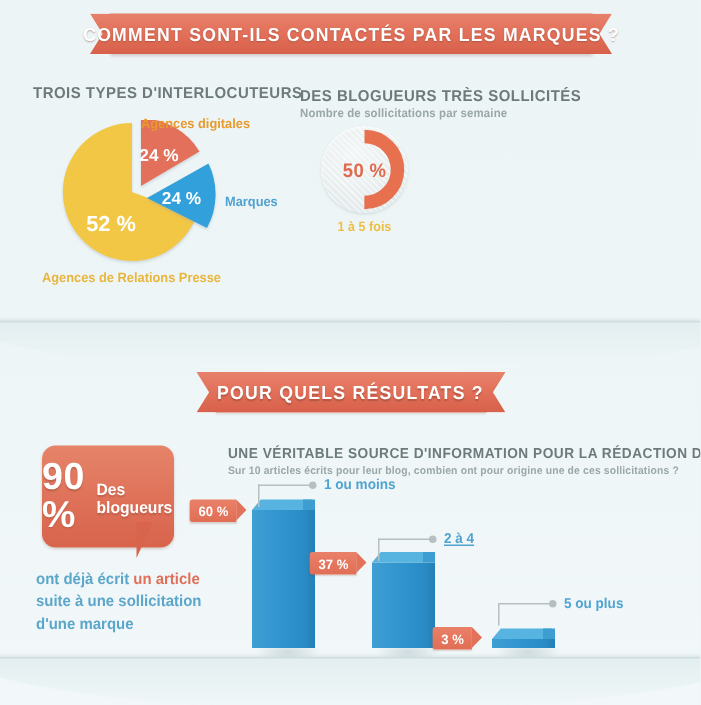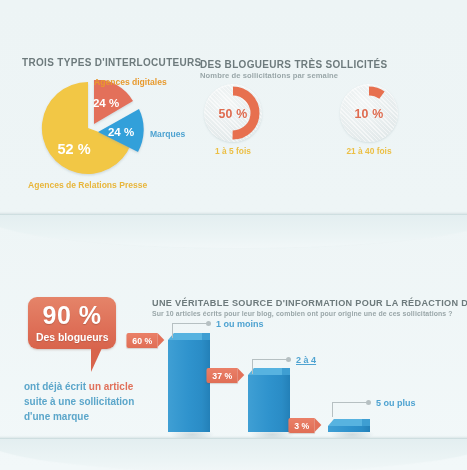--- a/index.html
+++ b/index.html
@@ -93,25 +93,25 @@
     transform:scaleX(.95);
   }
   .gauge .cap{
     position:absolute;left:-8px;top:62px;width:74px;text-align:center;
     font-size:9px;font-weight:bold;color:#ecbf44;white-space:nowrap;
     transform:scaleX(.93);
   }
 
   
   #bubble{
-    position:absolute;left:28px;top:297px;width:88px;height:52px;
+    position:absolute;left:28px;top:297px;width:88px;height:68px;
     background:linear-gradient(180deg,#e58469 0%,#de6f57 60%,#d8644c 100%);
     border-radius:9px;
     box-shadow:0 1px 2px rgba(120,70,55,.25);
-    display:flex;flex-direction:column;align-items:center;justify-content:center;
+    display:flex;flex-direction:row;align-items:center;justify-content:center;
   }
   #bubble .big{color:#fff;font-size:25px;font-weight:bold;line-height:1;
                letter-spacing:.5px;text-shadow:0 1px 1px rgba(120,60,45,.35);}
   #bubble .small{color:#fff;font-size:11px;font-weight:bold;margin-top:3px;
                  transform:scaleX(.95);text-shadow:0 1px 1px rgba(120,60,45,.3);}
   #bubble-tail{
     position:absolute;left:91px;top:348px;width:0;height:0;
     border-left:11px solid #d8644c;
     border-bottom:24px solid transparent;
   }
@@ -157,20 +157,25 @@
                 background:#b6c0c2;}
   .callout .ctxt{position:absolute;font-size:9.5px;font-weight:bold;
                  color:#4fa3d1;white-space:nowrap;transform:scaleX(.95);
                  transform-origin:left center;}
 </style>
 </head>
 <body>
 
 <div id="page">
 
+  <div class="ribbon" id="ribbon1">
+    <div class="body">
+      <span class="txt">COMMENT SONT-ILS CONTACTÉS PAR LES MARQUES ?</span>
+    </div>
+  </div>
 
   <div class="blk-title" style="left:22px;top:56px;">TROIS TYPES D'INTERLOCUTEURS</div>
 
   <div id="pie-wrap">
     <svg id="pie-svg" width="150" height="100" viewBox="0 0 150 100">
       <defs>
         <filter id="pieSh" x="-30%" y="-30%" width="170%" height="170%">
           <feDropShadow dx="0" dy="1.2" stdDeviation="1.1" flood-color="#8aa3a8" flood-opacity="0.35"></feDropShadow>
         </filter>
       </defs>
@@ -188,43 +193,40 @@
     <div class="pie-lbl" id="lbl-digitales">Agences digitales</div>
     <div class="pie-lbl" id="lbl-marques">Marques</div>
     <div class="pie-lbl" id="lbl-presse">Agences de Relations Presse</div>
   </div>
 
   <div class="blk-title" style="left:200px;top:58px;">DES BLOGUEURS TRÈS SOLLICITÉS</div>
   <div class="blk-sub" style="left:200px;top:71px;">Nombre de sollicitations par semaine</div>
 
   <div id="gauges">
 
-    <div class="gauge" style="left:4px;">
+    <div class="gauge" style="left:14px;">
       <div class="disc"></div>
       <svg width="58" height="58" viewBox="0 0 58 58">
         <circle cx="29" cy="29" r="22" fill="none" stroke="#e7704f" stroke-width="9" stroke-dasharray="69.1 138.2" stroke-dashoffset="0" transform="rotate(-90 29 29)"></circle>
       </svg>
       <div class="val">50 %</div>
       <div class="cap">1 à 5 fois</div>
     </div>
 
 
-    <div class="gauge" style="left:140px;">
-      <div class="disc"></div>
-      <svg width="58" height="58" viewBox="0 0 58 58">
-        <circle cx="29" cy="29" r="22" fill="none" stroke="#e7704f" stroke-width="9" stroke-dasharray="13.8 138.2" stroke-dashoffset="0" transform="rotate(-90 29 29)"></circle>
-      </svg>
-      <div class="val">10 %</div>
-      <div class="cap">21 à 40 fois</div>
-    </div>
 
   </div>
 
   <div class="divider d1"></div>
 
+  <div class="ribbon" id="ribbon2">
+    <div class="body">
+      <span class="txt">POUR QUELS RÉSULTATS ?</span>
+    </div>
+  </div>
 
   <div id="bubble">
     <div class="big">90 %</div>
     <div class="small">Des blogueurs</div>
   </div>
   <div id="bubble-tail"></div>
 
   <div id="bubble-text">
     <span>ont déjà écrit </span><span class="hl">un article</span><span> suite à une sollicitation d'une marque</span>
   </div>

